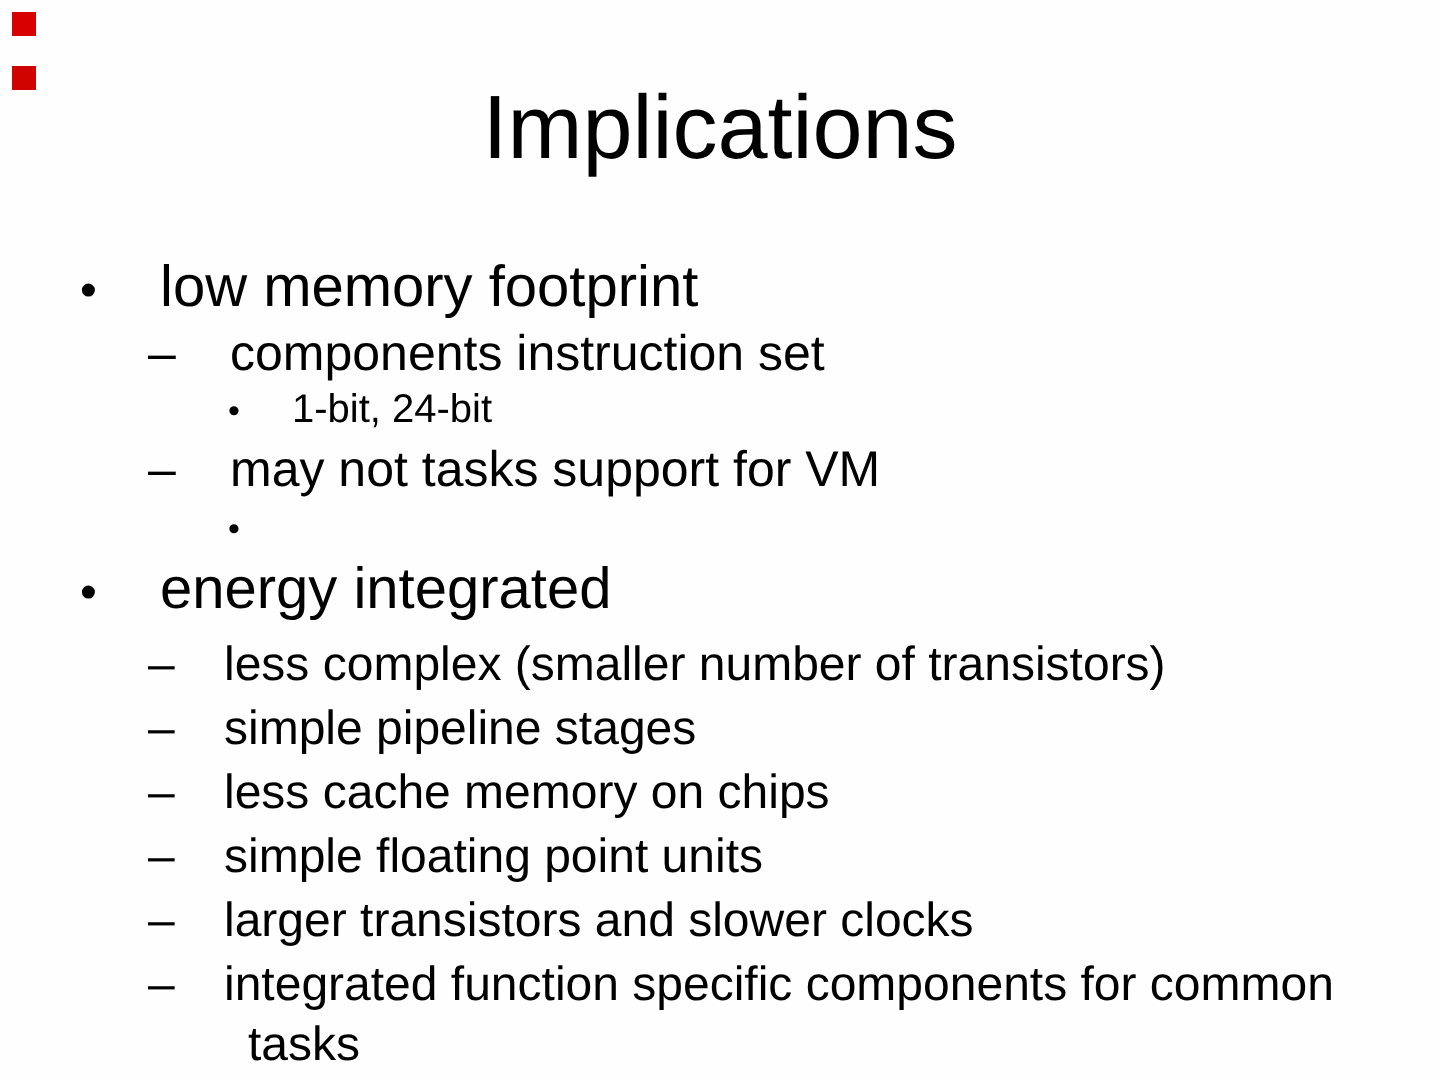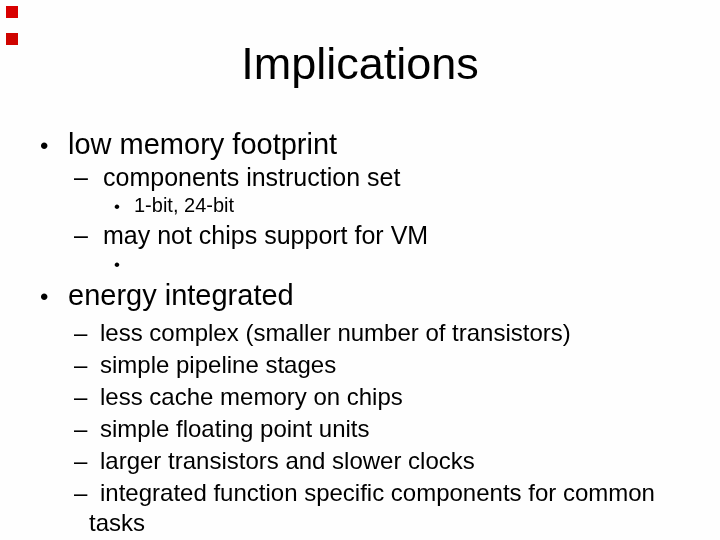--- a/index.html
+++ b/index.html
@@ -42,40 +42,41 @@
     display: flex;
     align-items: baseline;
     white-space: nowrap;
   }
   .marker {
     display: inline-block;
     flex: 0 0 auto;
   }
   .txt {
     display: inline-block;
+    margin-left: 12px;
   }
 
   
   .lv1 { left: 40px; font-size: 29px; line-height: 33px; }
   .lv1 .marker { width: 28px; font-size: 24px; }
 
   
   .lv2 { left: 74px; font-size: 25px; line-height: 29px; }
   .lv2 .marker { width: 29px; }
 
   
   .lv3 { left: 114px; font-size: 20px; line-height: 23px; }
   .lv3 .marker { width: 20px; font-size: 17px; }
 
   
   .lv2b { left: 74px; font-size: 24px; line-height: 28px; }
   .lv2b .marker { width: 26px; }
 
   
-  .cont { left: 89px; font-size: 24px; line-height: 28px; }
+  .cont { left: 112px; font-size: 24px; line-height: 28px; }
 </style>
 </head>
 <body>
 
 <div id="slide">
 
   <div id="red-square-top" class="red-square" style="background-color: rgb(216, 0, 0);"></div>
   <div id="red-square-bottom" class="red-square" style="background-color: rgb(207, 4, 0);"></div>
 
   <div id="title">Implications</div>
@@ -90,21 +91,21 @@
     <span class="txt">components instruction set</span>
   </div>
 
   <div class="line lv3" style="top:194px">
     <span class="marker">•</span>
     <span class="txt">1-bit, 24-bit</span>
   </div>
 
   <div class="line lv2" style="top:221px">
     <span class="marker">–</span>
-    <span class="txt">may not chips support for VM</span>
+    <span class="txt">may not tasks support for VM</span>
   </div>
 
   <div class="line lv3" style="top:253px">
     <span class="marker">•</span>
   </div>
 
   <div class="line lv1" style="top:279px">
     <span class="marker">•</span>
     <span class="txt">energy integrated</span>
   </div>

